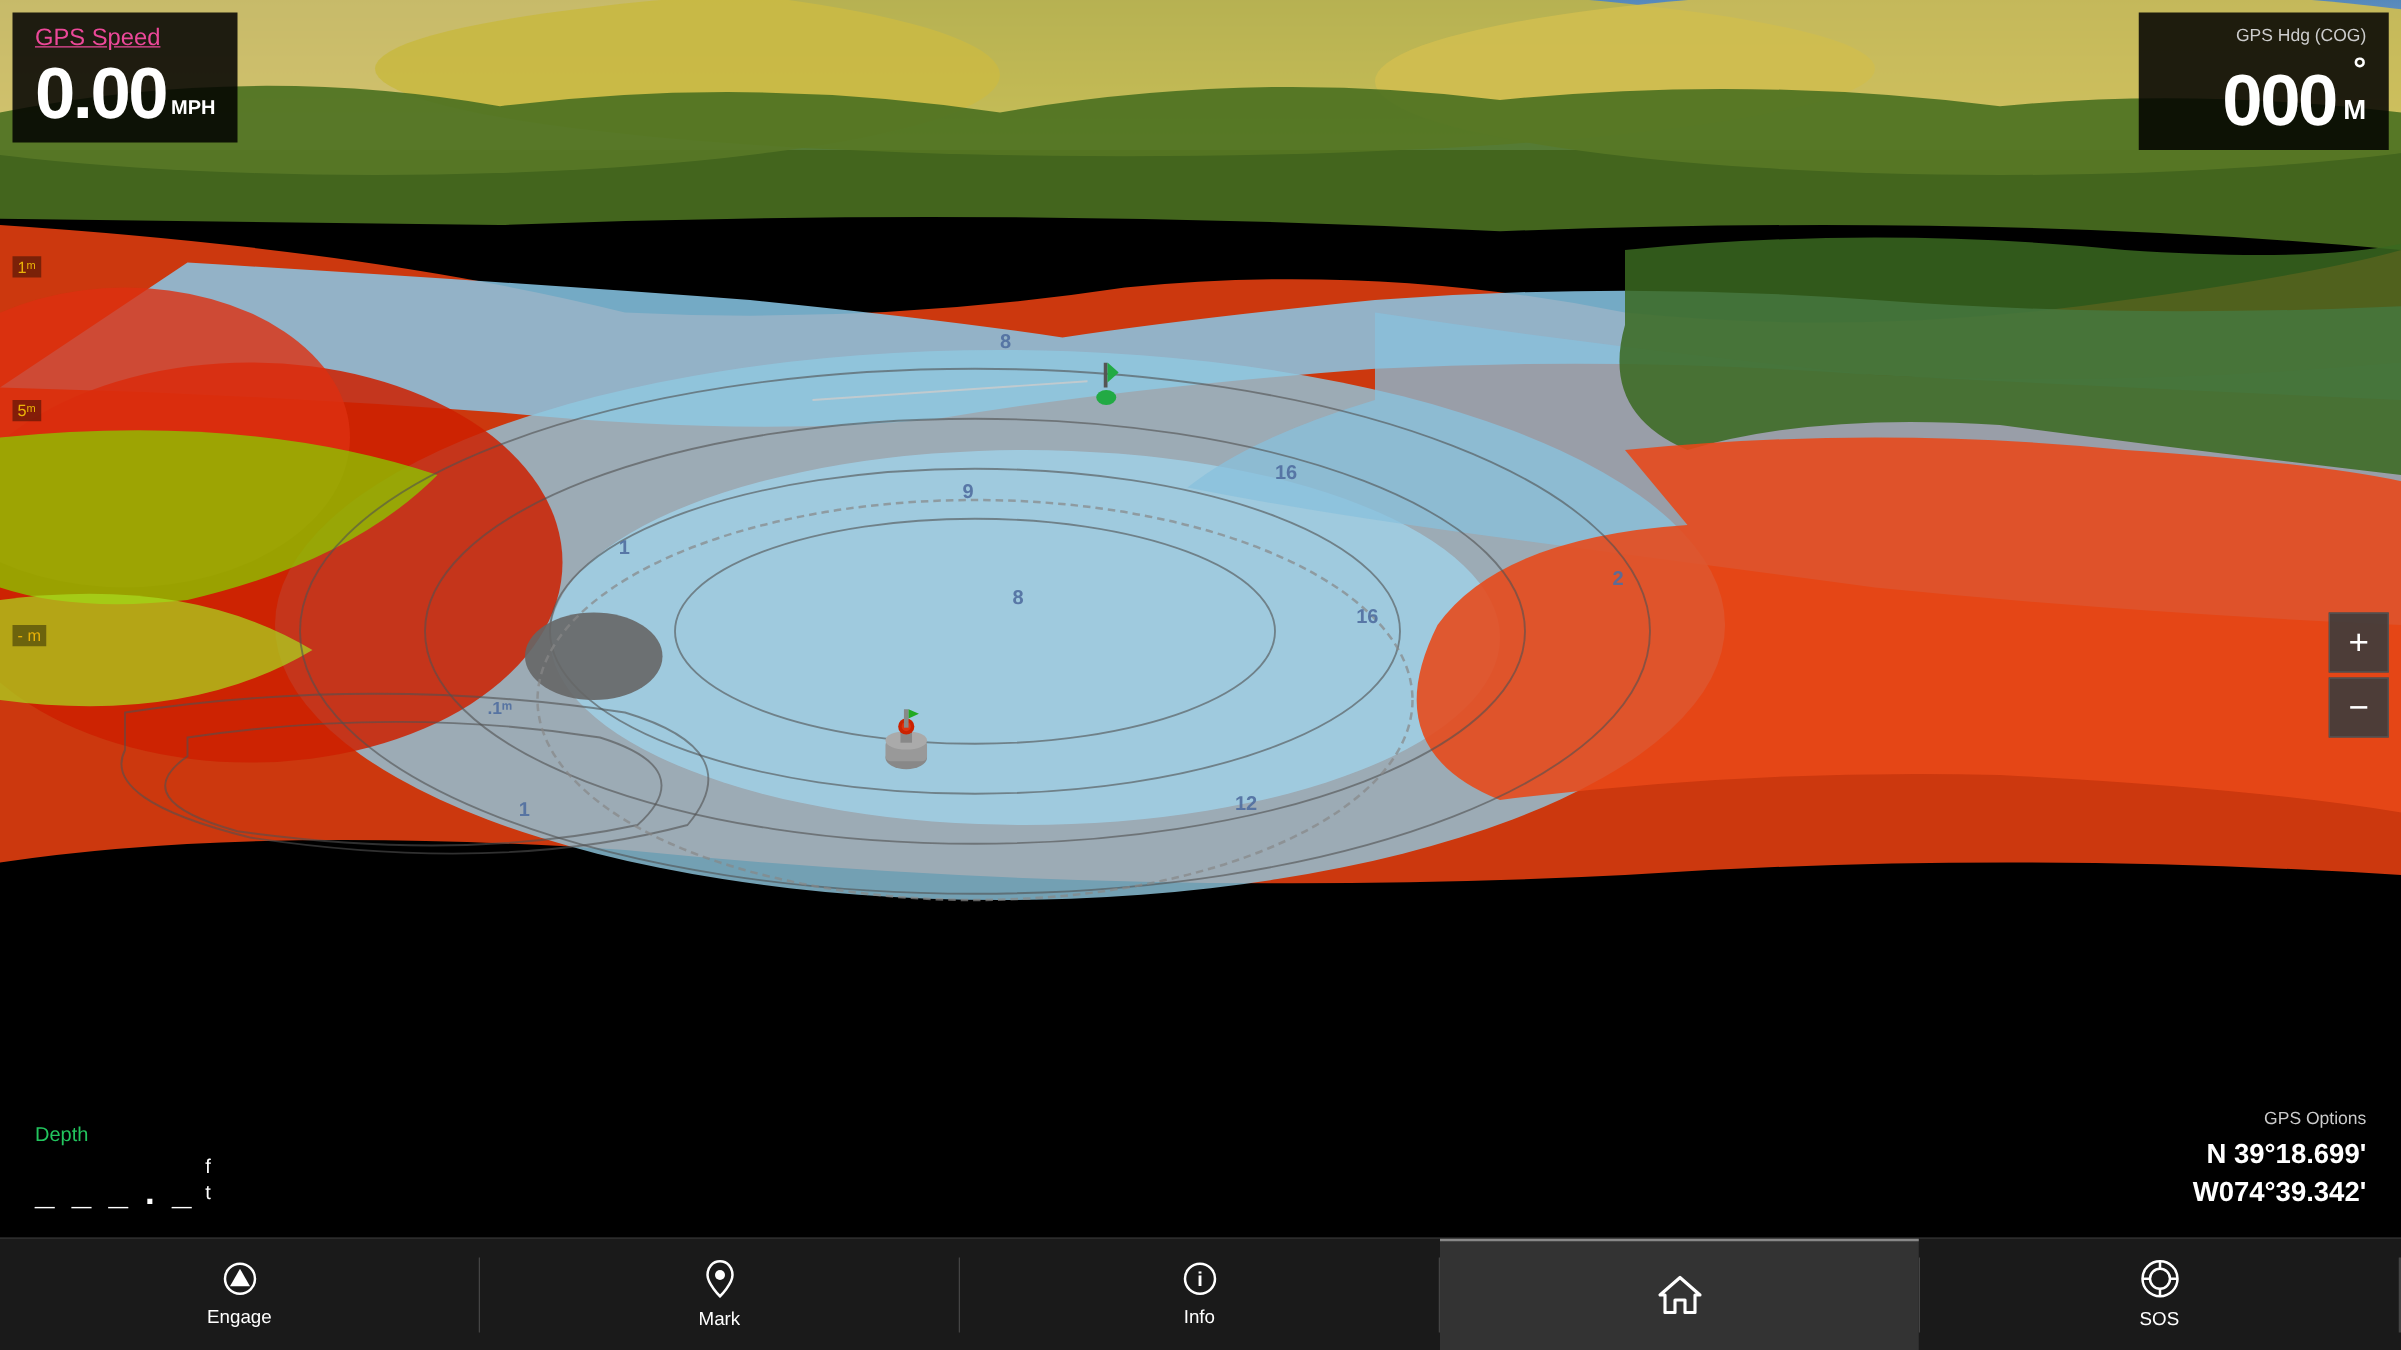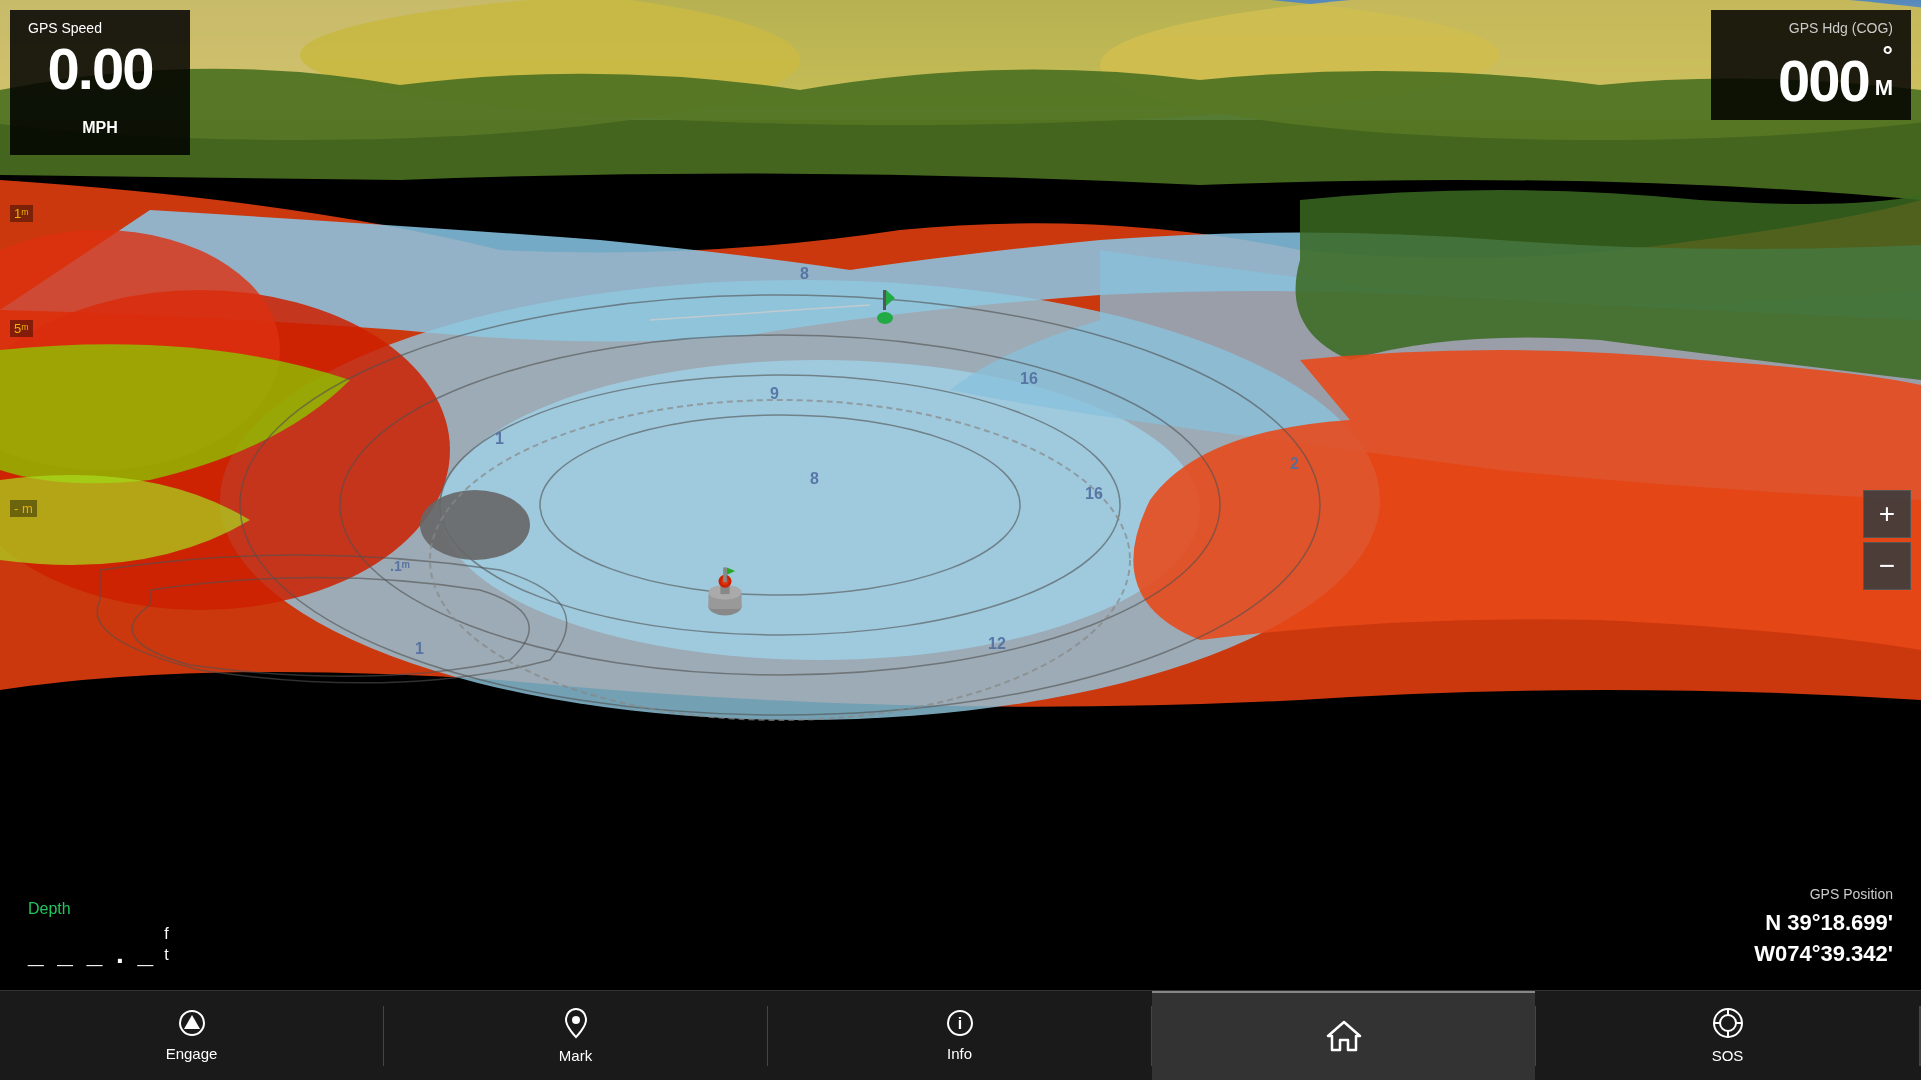--- a/index.html
+++ b/index.html
@@ -78,31 +78,31 @@
     #gps-speed {
       position: absolute;
       top: 10px; left: 10px;
       background: rgba(0,0,0,0.85);
       color: #fff;
       padding: 10px 18px;
       min-width: 180px;
     }
 
     #gps-speed .label {
-      font-size: 14px;
+      font-size: 19px;
       font-weight: normal;
-      color: #ffffff;
+      color: #ec4899;
       margin-bottom: 4px;
+      text-decoration: underline;
     }
 
     #gps-speed .value-row {
       display: flex;
-      align-items: center;
-      gap: 20px;
-      flex-direction: column;
+      align-items: flex-end;
+      gap: 4px;
     }
 
     #gps-speed .big-value {
       font-size: 58px;
       font-weight: bold;
       line-height: 1;
       letter-spacing: -2px;
     }
 
     #gps-speed .unit {
@@ -420,21 +420,21 @@
     <div class="value-row">
       <span class="dashes" style="font-size:28px;letter-spacing:3px;">_ _ _ . _</span>
       <div class="unit-col">
         <span>f</span>
         <span>t</span>
       </div>
     </div>
   </div>
 
   <div id="gps-position">
-    <div class="label">GPS Position</div>
+    <div class="label">GPS Options</div>
     <div class="coord">N  39°18.699'</div>
     <div class="coord">W074°39.342'</div>
   </div>
 
   <div id="zoom-controls">
     <div class="zoom-btn">+</div>
     <div class="zoom-btn">−</div>
   </div>
 
   <div id="bottom-nav">

